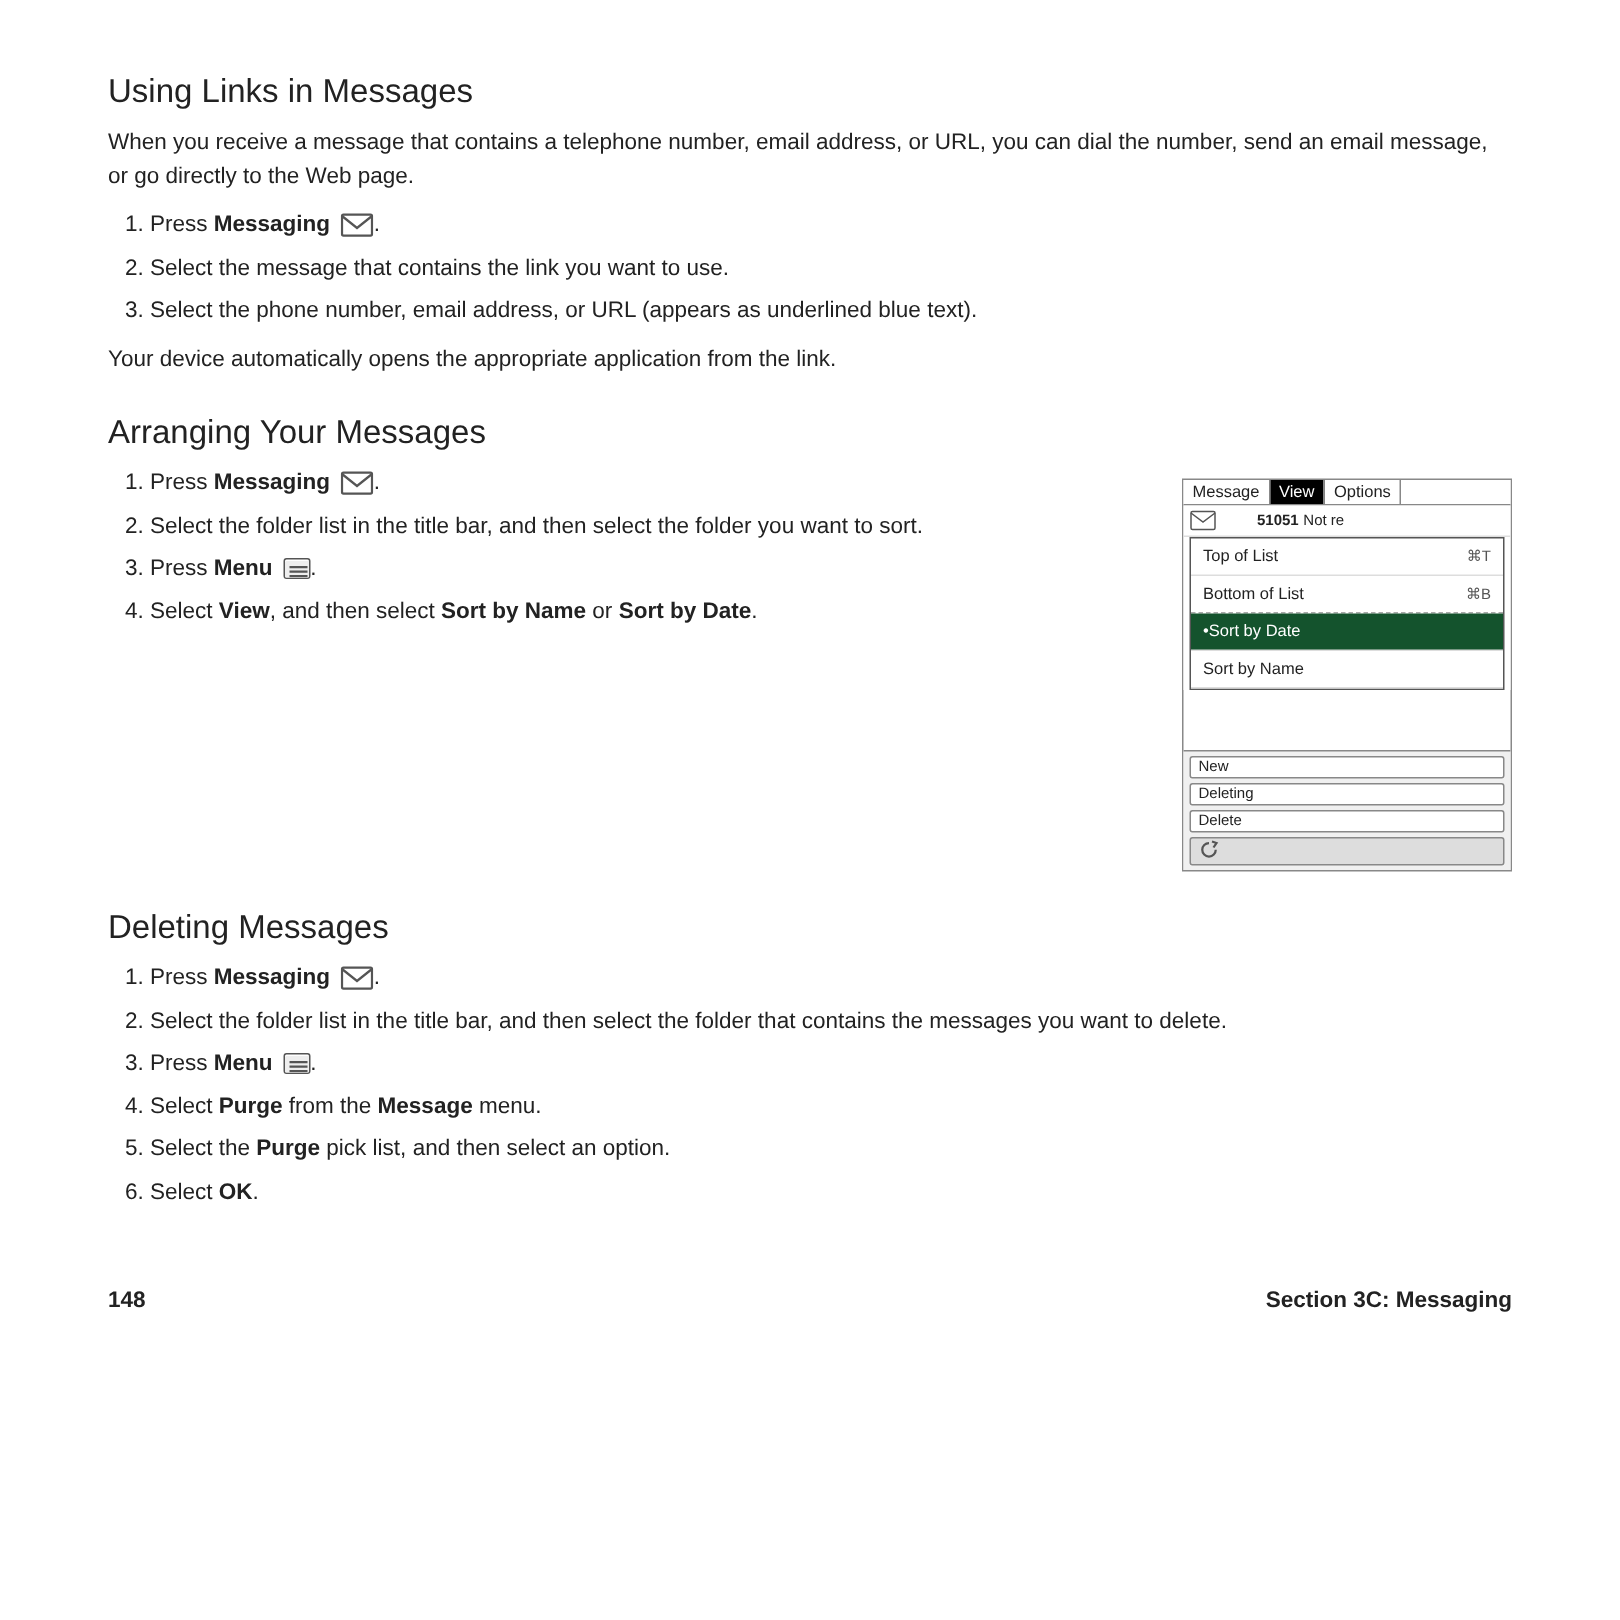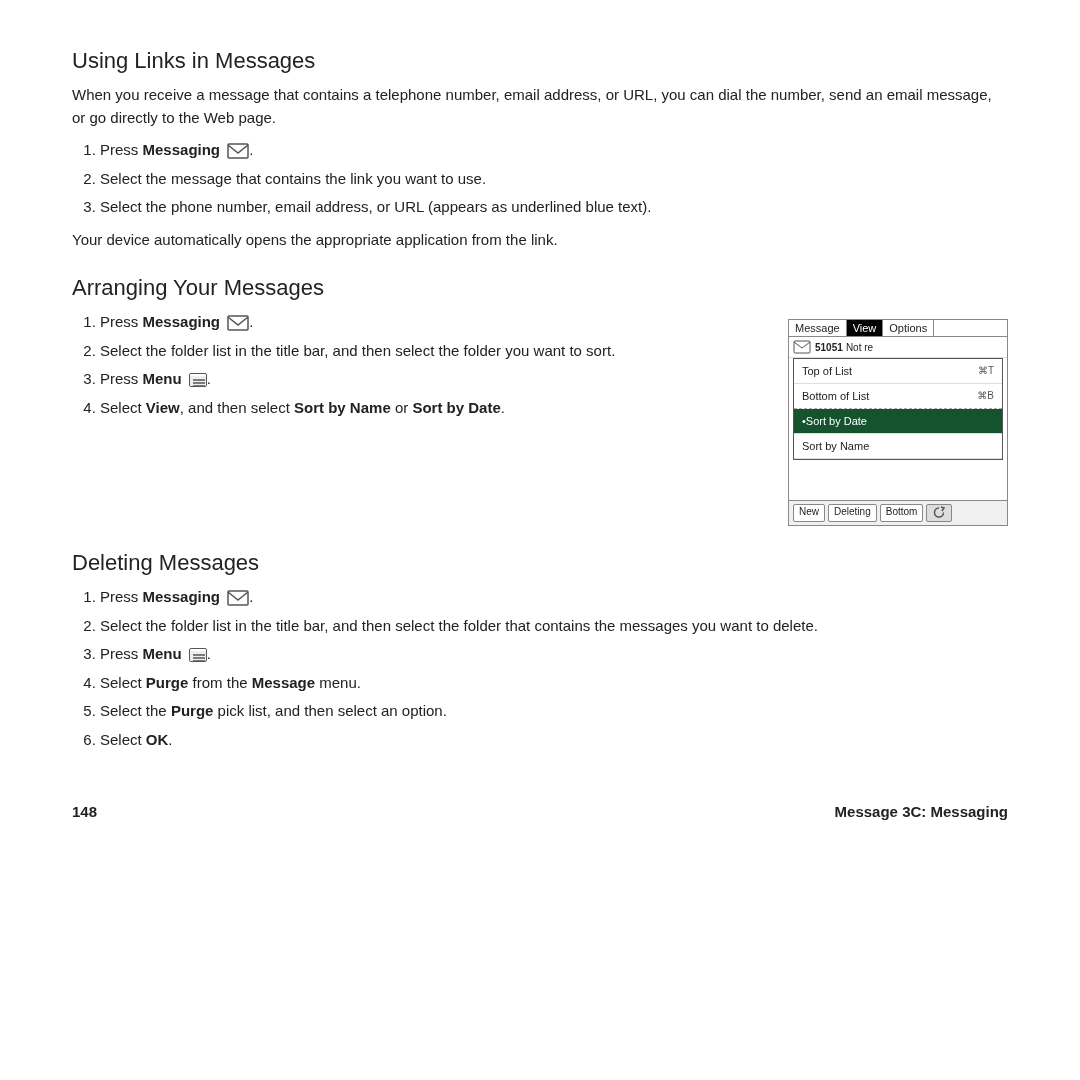--- a/index.html
+++ b/index.html
@@ -86,20 +86,21 @@
     .device-body {
       background: #fff;
       padding: 0;
     }
     .device-row {
       display: flex;
       align-items: center;
       border-bottom: 1px solid #ddd;
       padding: 2px 4px;
       font-size: 11px;
+      gap: 23px;
     }
     .device-row-icon {
       width: 18px;
       height: 16px;
       margin-right: 4px;
       flex-shrink: 0;
     }
     .device-row-content {
       flex: 1;
     }
@@ -128,20 +129,21 @@
       color: #555;
       font-size: 10px;
     }
 
     .device-buttons {
       display: flex;
       padding: 3px 4px;
       gap: 3px;
       background: #f0f0f0;
       border-top: 1px solid #888;
+      flex-direction: column;
     }
     .device-btn {
       border: 1px solid #888;
       background: #fff;
       padding: 1px 5px;
       font-size: 10px;
       border-radius: 2px;
     }
     .device-btn-icon {
       border: 1px solid #888;
@@ -239,21 +241,21 @@
             <span class="device-shortcut">⌘B</span>
           </div>
           <div class="device-dropdown-item highlighted" style="background:#14532d;color:#fff;">•Sort by Date</div>
           <div class="device-dropdown-item">Sort by Name</div>
         </div>
       </div>
       <div style="height:40px;"></div>
       <div class="device-buttons">
         <div class="device-btn">New</div>
         <div class="device-btn">Deleting</div>
-        <div class="device-btn">Bottom</div>
+        <div class="device-btn">Delete</div>
         <div class="device-btn-icon">
           <svg width="14" height="12" viewBox="0 0 14 12">
             <path d="M7,2 C4.5,2 2.5,4 2.5,6.5 C2.5,9 4.5,11 7,11 C9.5,11 11.5,9 11.5,6.5" fill="none" stroke="#555" stroke-width="1.5"></path>
             <polyline points="9,1 12,2 10,5" fill="none" stroke="#555" stroke-width="1.5"></polyline>
           </svg>
         </div>
       </div>
     </div>
   </div>
 </div>
@@ -287,14 +289,14 @@
       <span>Select the </span><b>Purge</b><span> pick list, and then select an option.</span>
     </li>
     <li>
       <span>Select </span><b>OK</b><span>.</span>
     </li>
   </ol>
 </div>
 
 <div class="footer">
   <span>148</span>
-  <span>Message 3C: Messaging</span>
+  <span>Section 3C: Messaging</span>
 </div>
 
 </body></html>

